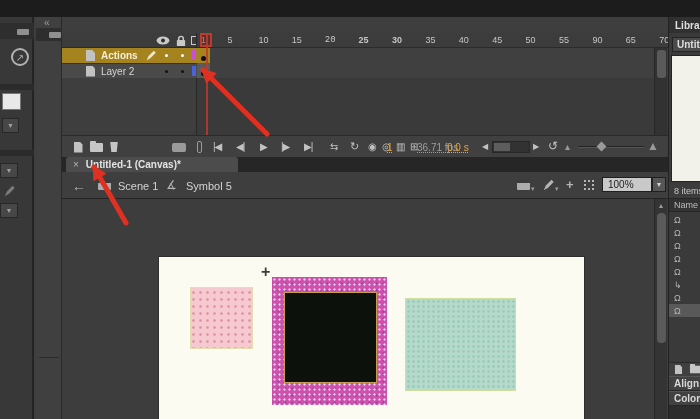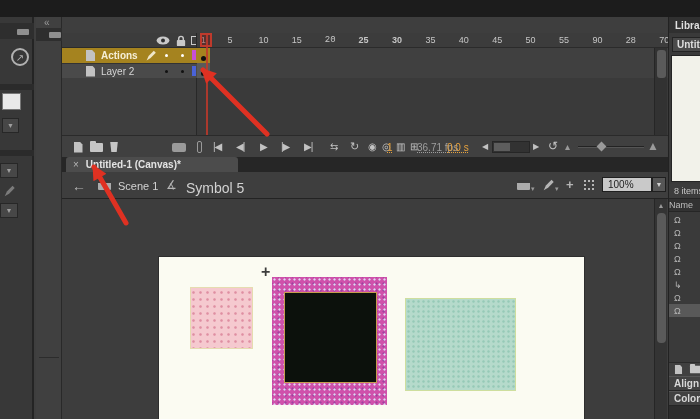--- a/index.html
+++ b/index.html
@@ -173,21 +173,21 @@
           <span class="ruler-num" style="left: 99.82px;">15</span>
           <span class="ruler-num" style="left: 133.22px; font-family: Liberation Mono, monospace;">20</span>
           <span class="ruler-num" style="left: 166.62px; font-weight: bold;">25</span>
           <span class="ruler-num" style="left: 200.02px; font-weight: bold;">30</span>
           <span class="ruler-num" style="left: 233.42px;">35</span>
           <span class="ruler-num" style="left: 266.82px;">40</span>
           <span class="ruler-num" style="left: 300.22px;">45</span>
           <span class="ruler-num" style="left: 333.62px;">50</span>
           <span class="ruler-num" style="left: 367.02px;">55</span>
           <span class="ruler-num" style="left: 400.42px;">90</span>
-          <span class="ruler-num" style="left: 433.82px;">28</span>
+          <span class="ruler-num" style="left: 433.82px;">65</span>
           <span class="ruler-num" style="left: 467.22px;">70</span>
         </div>
       <div class="abs" style="left:138px;top:0px;width:12px;height:14px;border:2px solid #bf3a2c;background:rgba(130,30,25,.4);"></div>
     </div>
 
     <div class="abs gridlines noise" style="left:135px;top:31px;width:471px;height:87px;background:#3a3a3a;"></div>
     <div class="abs" style="left:135px;top:31px;width:471px;height:30px;background:rgba(255,255,255,.03);"></div>
     <div class="abs" style="left:134px;top:16px;width:1px;height:102px;background:#282828;"></div>
 
     <div class="abs" style="left:0;top:31px;width:135px;height:15px;background:#a5831f;display:flex;align-items:center;">
@@ -266,21 +266,21 @@
       <span style="margin-left:7px;color:#b5b5b5;font-size:10px;">×</span>
       <span style="margin-left:7px;color:#e3e3e3;font-size:10px;font-weight:bold;">Untitled-1 (Canvas)*</span>
     </div>
   </div>
 
   <div class="abs noise" style="left:62px;top:172px;width:606px;height:27px;background:#3e3e3e;border-bottom:1px solid #232323;">
     <span class="abs" style="left:10px;top:6px;color:#b5b5b5;font-size:14px;font-weight:bold;">←</span>
     <span class="abs clapper-ico" style="left:36px;top:8px;"></span>
     <span class="abs" style="left:56px;top:8px;color:#d2d2d2;font-size:11px;">Scene 1</span>
     <span class="abs" style="left:104px;top:6px;color:#b5b5b5;font-size:12px;">∡</span>
-    <span class="abs" style="left:124px;top:8px;color:#d2d2d2;font-size:14px;">Symbol 5</span>
+    <span class="abs" style="left:124px;top:8px;color:#d2d2d2;font-size:11px;">Symbol 5</span>
 
     <span class="abs clapper-ico" style="left:455px;top:8px;"></span>
     <span class="abs" style="left:469px;top:13px;color:#9a9a9a;font-size:7px;">▾</span>
     <svg class="abs" style="left:480px;top:7px;" width="13" height="13" viewBox="0 0 15 15">
         <use href="#i-pen" fill="#b5b5b5"></use>
       </svg>
     <span class="abs" style="left:493px;top:13px;color:#9a9a9a;font-size:7px;">▾</span>
     <span class="abs" style="left:504px;top:5px;color:#b5b5b5;font-size:13px;font-weight:bold;">+</span>
     <div class="abs" style="left:522px;top:8px;width:10px;height:10px;border:2px dotted #b5b5b5;"></div>
     <div class="abs" style="left:540px;top:5px;width:50px;height:15px;background:#c9c9c9;border:1px solid #1f1f1f;display:flex;align-items:center;">
@@ -318,21 +318,21 @@
       <span style="margin-left:6px;color:#e0e0e0;font-weight:bold;font-size:10px;white-space:nowrap;">Library</span>
     </div>
     <div class="abs" style="left:3px;top:20px;width:120px;height:15px;background:#4a4a4a;border:1px solid #242424;display:flex;align-items:center;">
       <span style="margin-left:4px;color:#dedede;font-size:10px;font-weight:bold;white-space:nowrap;">Untitled-1</span>
     </div>
     <div class="abs" style="left:2px;top:38px;width:98px;height:127px;background:#f2f2ea;border:1px solid #242424;"></div>
     <div class="abs" style="left:0;top:167px;width:100px;height:14px;display:flex;align-items:center;background:#3c3c3c;">
       <span style="margin-left:5px;color:#c6c6c6;font-size:9px;white-space:nowrap;">8 items</span>
     </div>
     <div class="abs" style="left:0;top:181px;width:100px;height:14px;background:#323232;border-top:1px solid #262626;border-bottom:1px solid #262626;display:flex;align-items:center;">
-      <span style="color:#bdbdbd;font-size:9px;white-space:nowrap;">Name</span>
+      <span style="margin-left:5px;color:#bdbdbd;font-size:9px;white-space:nowrap;">Name</span>
     </div>
     <div class="abs" id="library-list" style="left:0;top:196px;width:100px;height:130px;">
         <div class="lib-row">
           <span>Ω</span>
         </div>
         <div class="lib-row">
           <span>Ω</span>
         </div>
         <div class="lib-row">
           <span>Ω</span>

